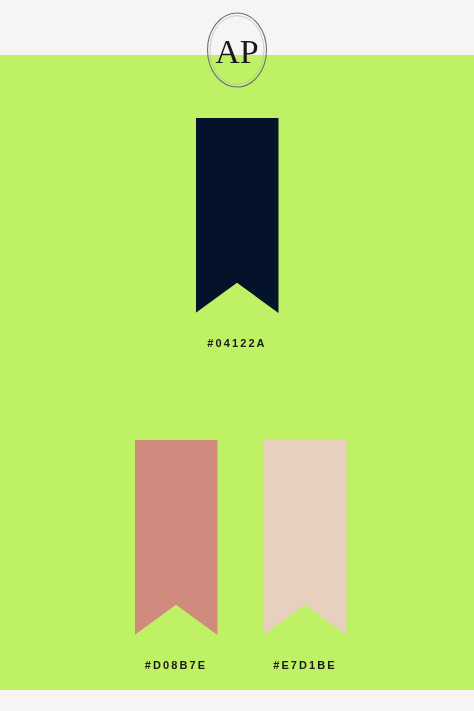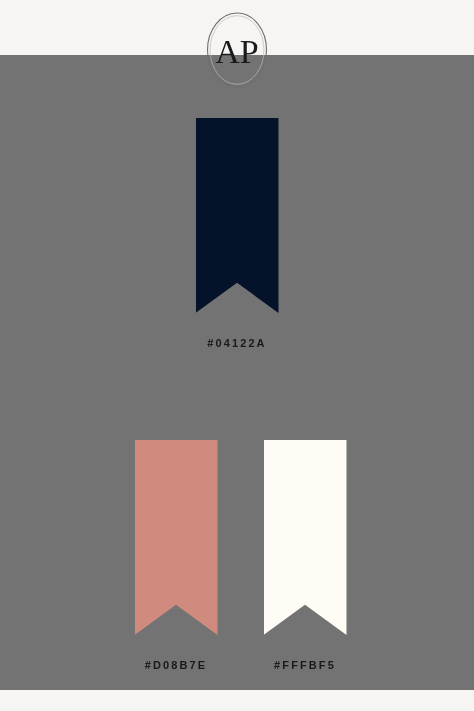--- a/index.html
+++ b/index.html
@@ -11,21 +11,21 @@
     height: 711px;
     background: #ffffff;
     font-family: "Liberation Sans", sans-serif;
     overflow: hidden;
     position: relative;
   }
 
   .page {
     position: absolute;
     inset: 0;
-    background: #737373;
+    background: #bef264;
   }
 
   
   .band {
     position: absolute;
     left: 0;
     right: 0;
     background: #f6f5f3;
   }
   .band-top {
@@ -119,19 +119,19 @@
         <div class="swatch-label">#04122A</div>
       </div>
     </div>
 
     <div class="swatch-row">
       <div class="swatch">
         <div class="ribbon" style="background:#D08B7E"></div>
         <div class="swatch-label">#D08B7E</div>
       </div>
       <div class="swatch">
-        <div class="ribbon" style="background:#FFFBF5"></div>
-        <div class="swatch-label">#FFFBF5</div>
+        <div class="ribbon" style="background:#E7D1BE"></div>
+        <div class="swatch-label">#E7D1BE</div>
       </div>
     </div>
 
   </div>
 </div>
 
 </body></html>

